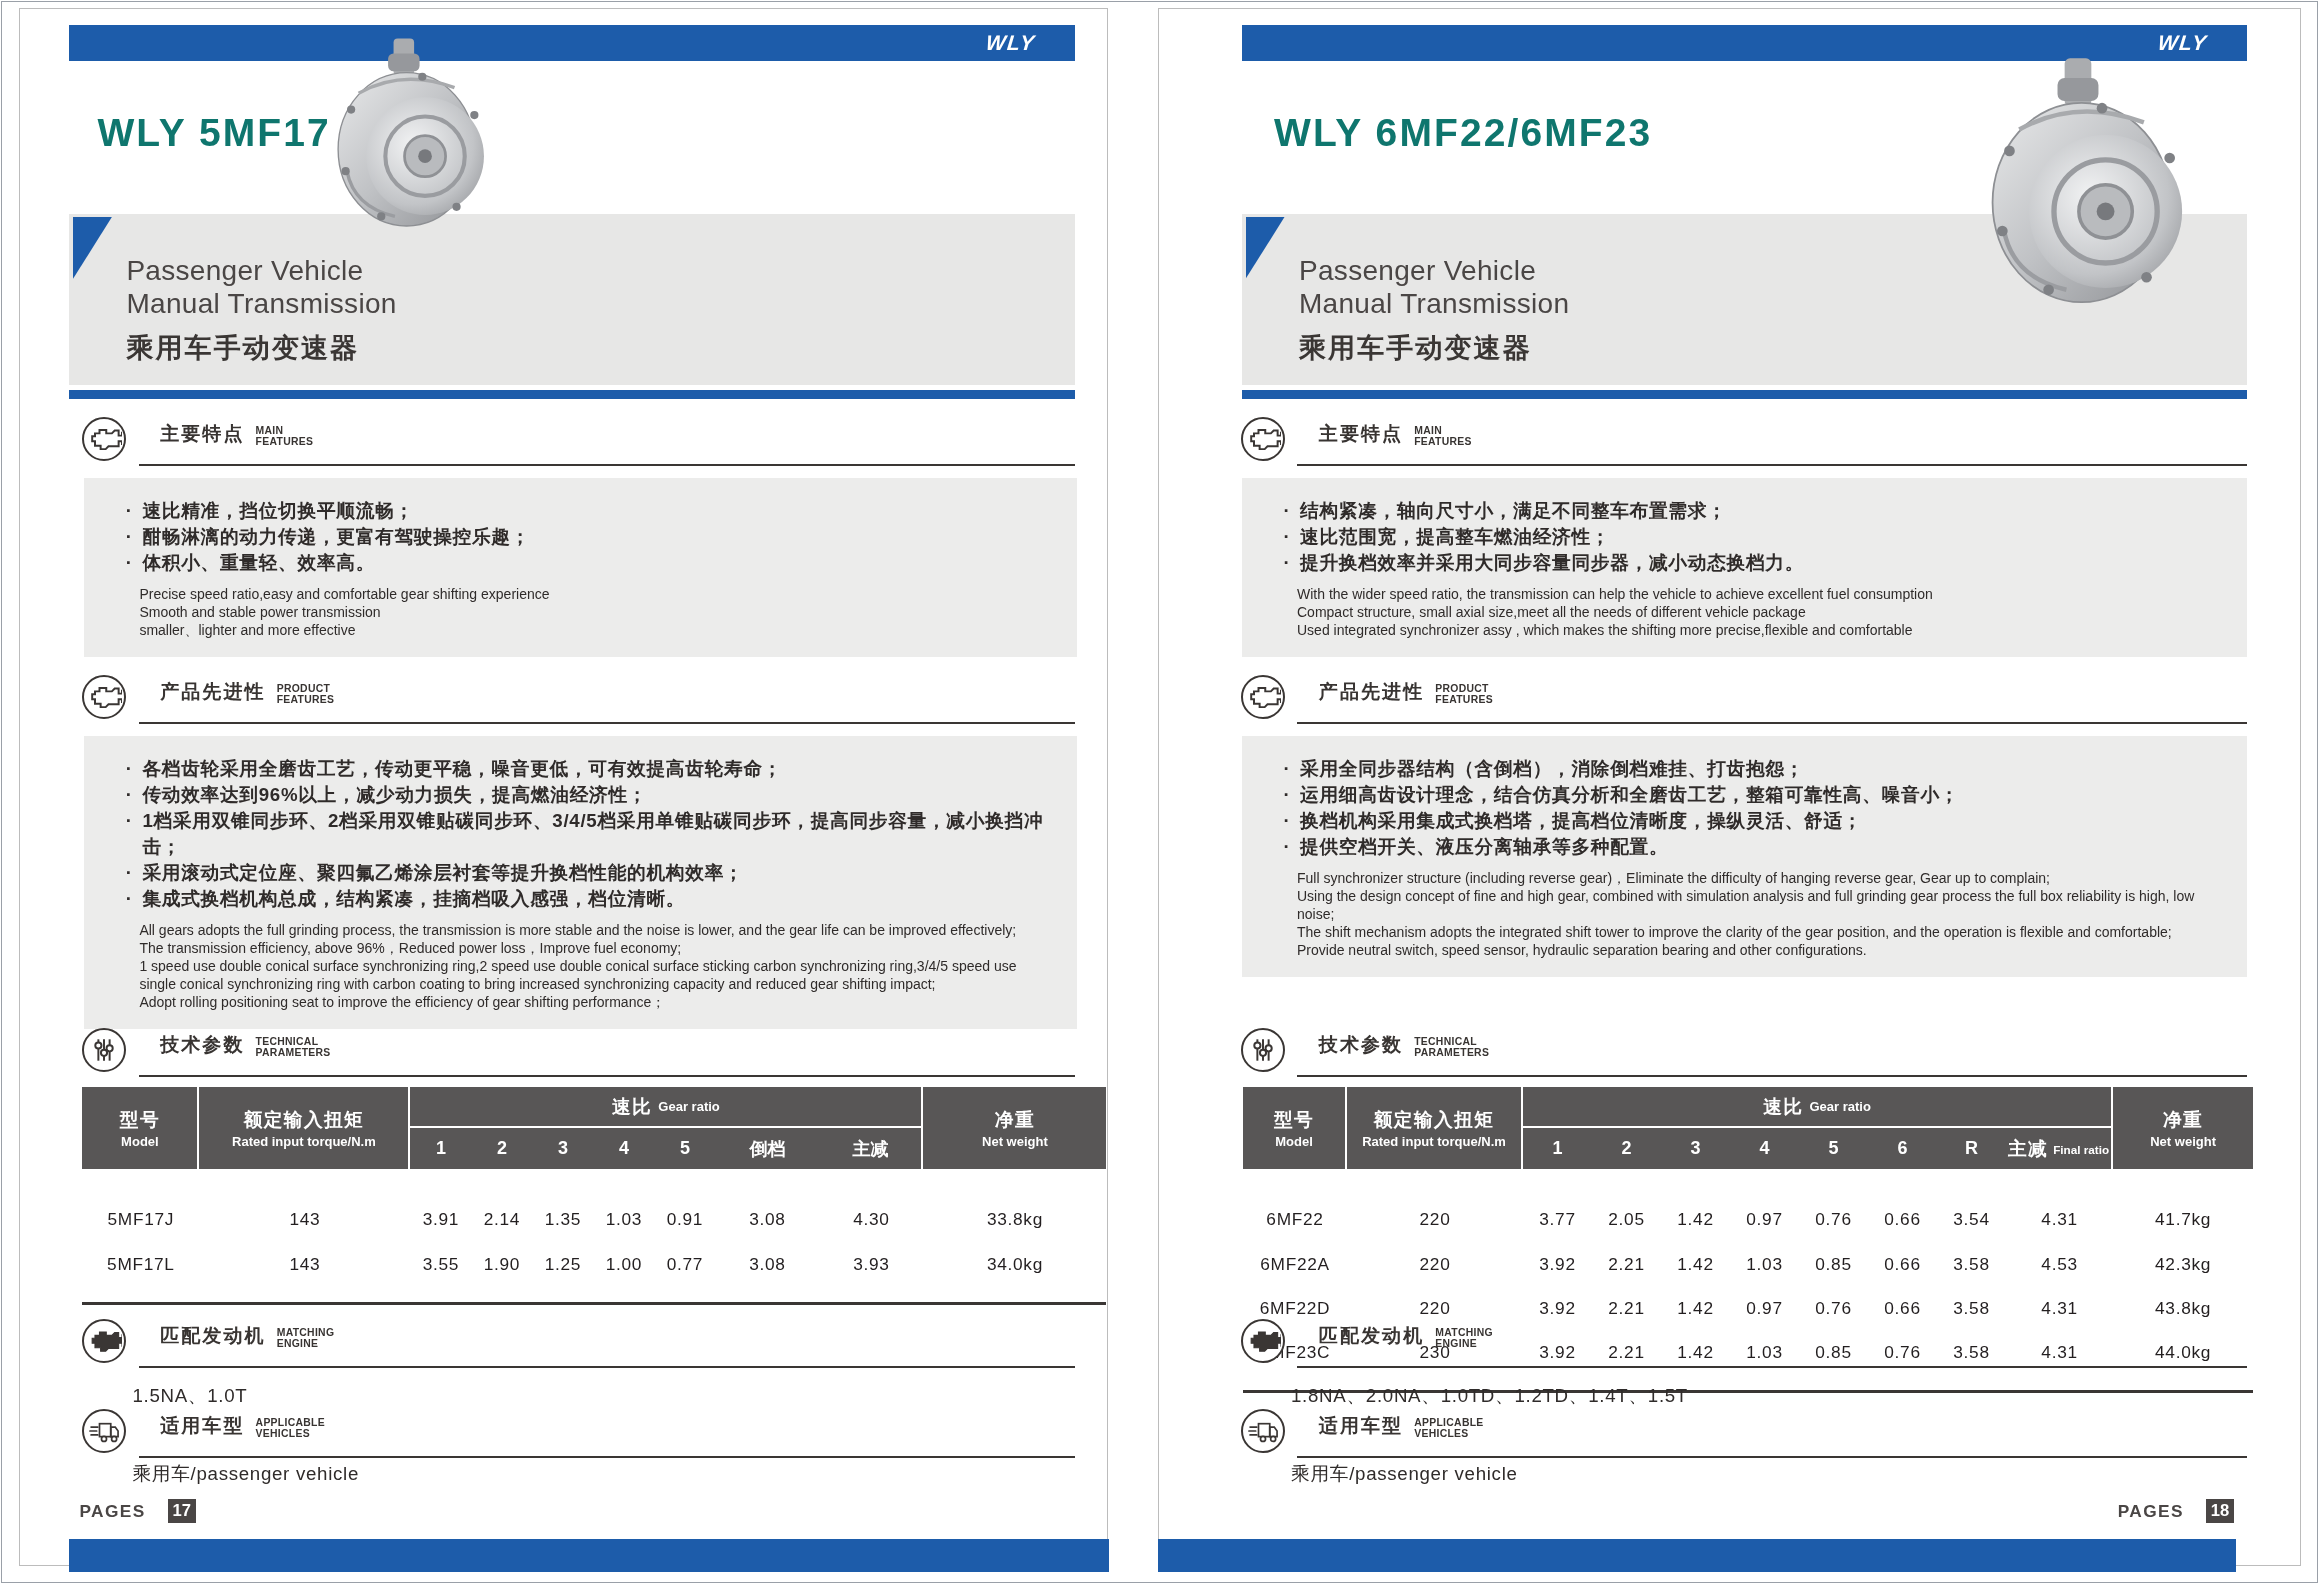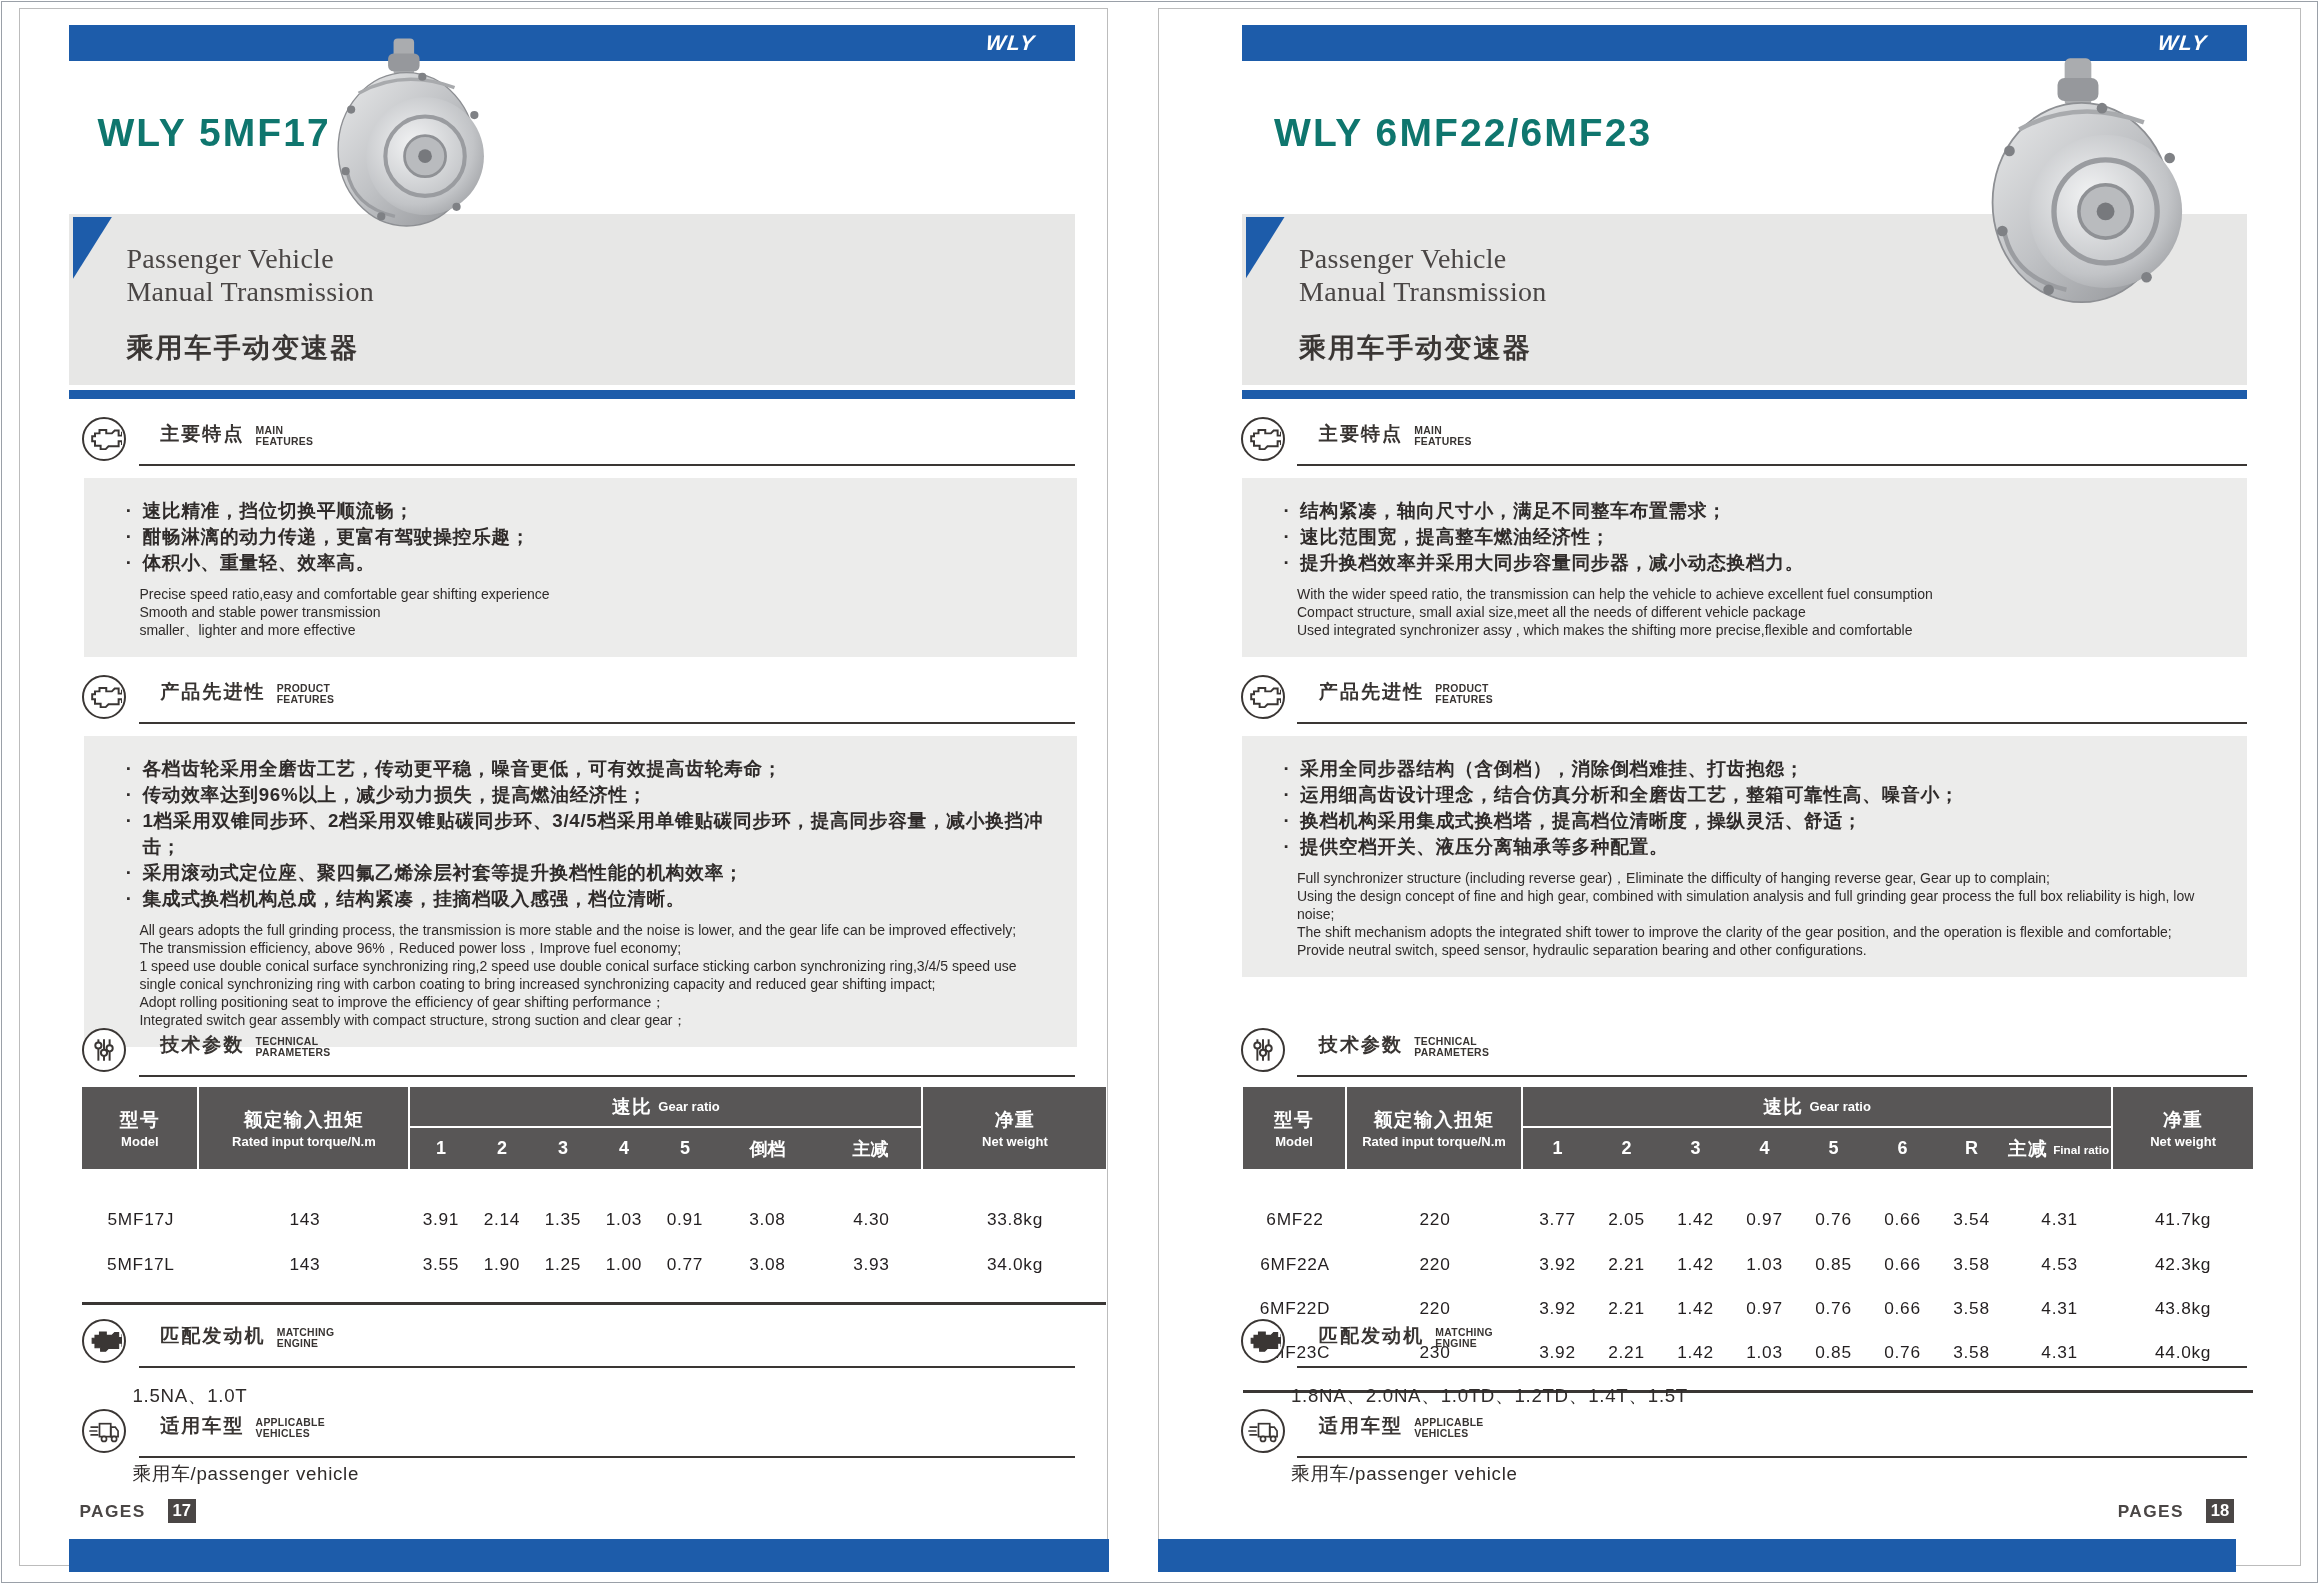--- a/index.html
+++ b/index.html
@@ -25,21 +25,21 @@
   .mtitle{position:absolute;top:102px;font-size:39px;font-weight:bold;color:#0f766e;letter-spacing:2.1px;white-space:nowrap;}
   .p-left .mtitle{left:77px;}
   .p-right .mtitle{left:115px;}
 
   
   .banner{position:absolute;top:205px;height:171px;background:#e7e7e6;}
   .p-left .banner{left:49px;right:32px;}
   .p-right .banner{left:83px;right:53px;}
   .tri{position:absolute;left:3.5px;top:2.8px;width:39px;height:62px;background:#1d5caa;
        clip-path:polygon(0 0,100% 0,0 100%);}
-  .ban-en{position:absolute;left:57px;top:28px;font-size:28px;line-height:33px;color:#4a4645;letter-spacing:0.3px;font-family:Liberation Serif, serif;}
+  .ban-en{position:absolute;left:57px;top:40px;font-size:28px;line-height:33px;color:#4a4645;letter-spacing:0.3px;}
   .ban-cn{position:absolute;left:57px;top:116px;font-size:27px;font-weight:bold;color:#3a3634;letter-spacing:2.1px;}
   .bstrip{position:absolute;top:381px;height:9px;background:#1d5caa;}
   .p-left .bstrip{left:49px;right:32px;}
   .p-right .bstrip{left:83px;right:53px;}
 
   
   .gearpic{position:absolute;z-index:3;}
   .p-left .gearpic{left:301px;top:25px;width:178px;height:206px;}
   .p-right .gearpic{left:771px;top:44px;width:312px;height:267px;}
 
@@ -232,21 +232,20 @@
       <li>传动效率达到96%以上，减少动力损失，提高燃油经济性；</li>
       <li>1档采用双锥同步环、2档采用双锥贴碳同步环、3/4/5档采用单锥贴碳同步环，提高同步容量，减小换挡冲击；</li>
       <li>采用滚动式定位座、聚四氟乙烯涂层衬套等提升换档性能的机构效率；</li>
       <li>集成式换档机构总成，结构紧凑，挂摘档吸入感强，档位清晰。</li>
     </ul>
     <div class="en">
       <div>All gears adopts the full grinding process, the transmission is more stable and the noise is lower, and the gear life can be improved effectively;</div>
       <div>The transmission efficiency, above 96%，Reduced power loss，Improve fuel economy;</div>
       <div>1 speed use double conical surface synchronizing ring,2 speed use double conical surface sticking carbon synchronizing ring,3/4/5 speed use single conical synchronizing ring with carbon coating to bring increased synchronizing capacity and reduced gear shifting impact;</div>
       <div>Adopt rolling positioning seat to improve the efficiency of gear shifting performance；</div>
-      <div>Integrated switch gear assembly with compact structure, strong suction and clear gear；</div>
     </div>
   </div>
 
   <div class="sec sec-tech">
     <span class="circ">
         <svg viewBox="0 0 64 64">
           <use href="#ico-sliders"></use>
         </svg>
       </span>
     <div class="sec-line">

